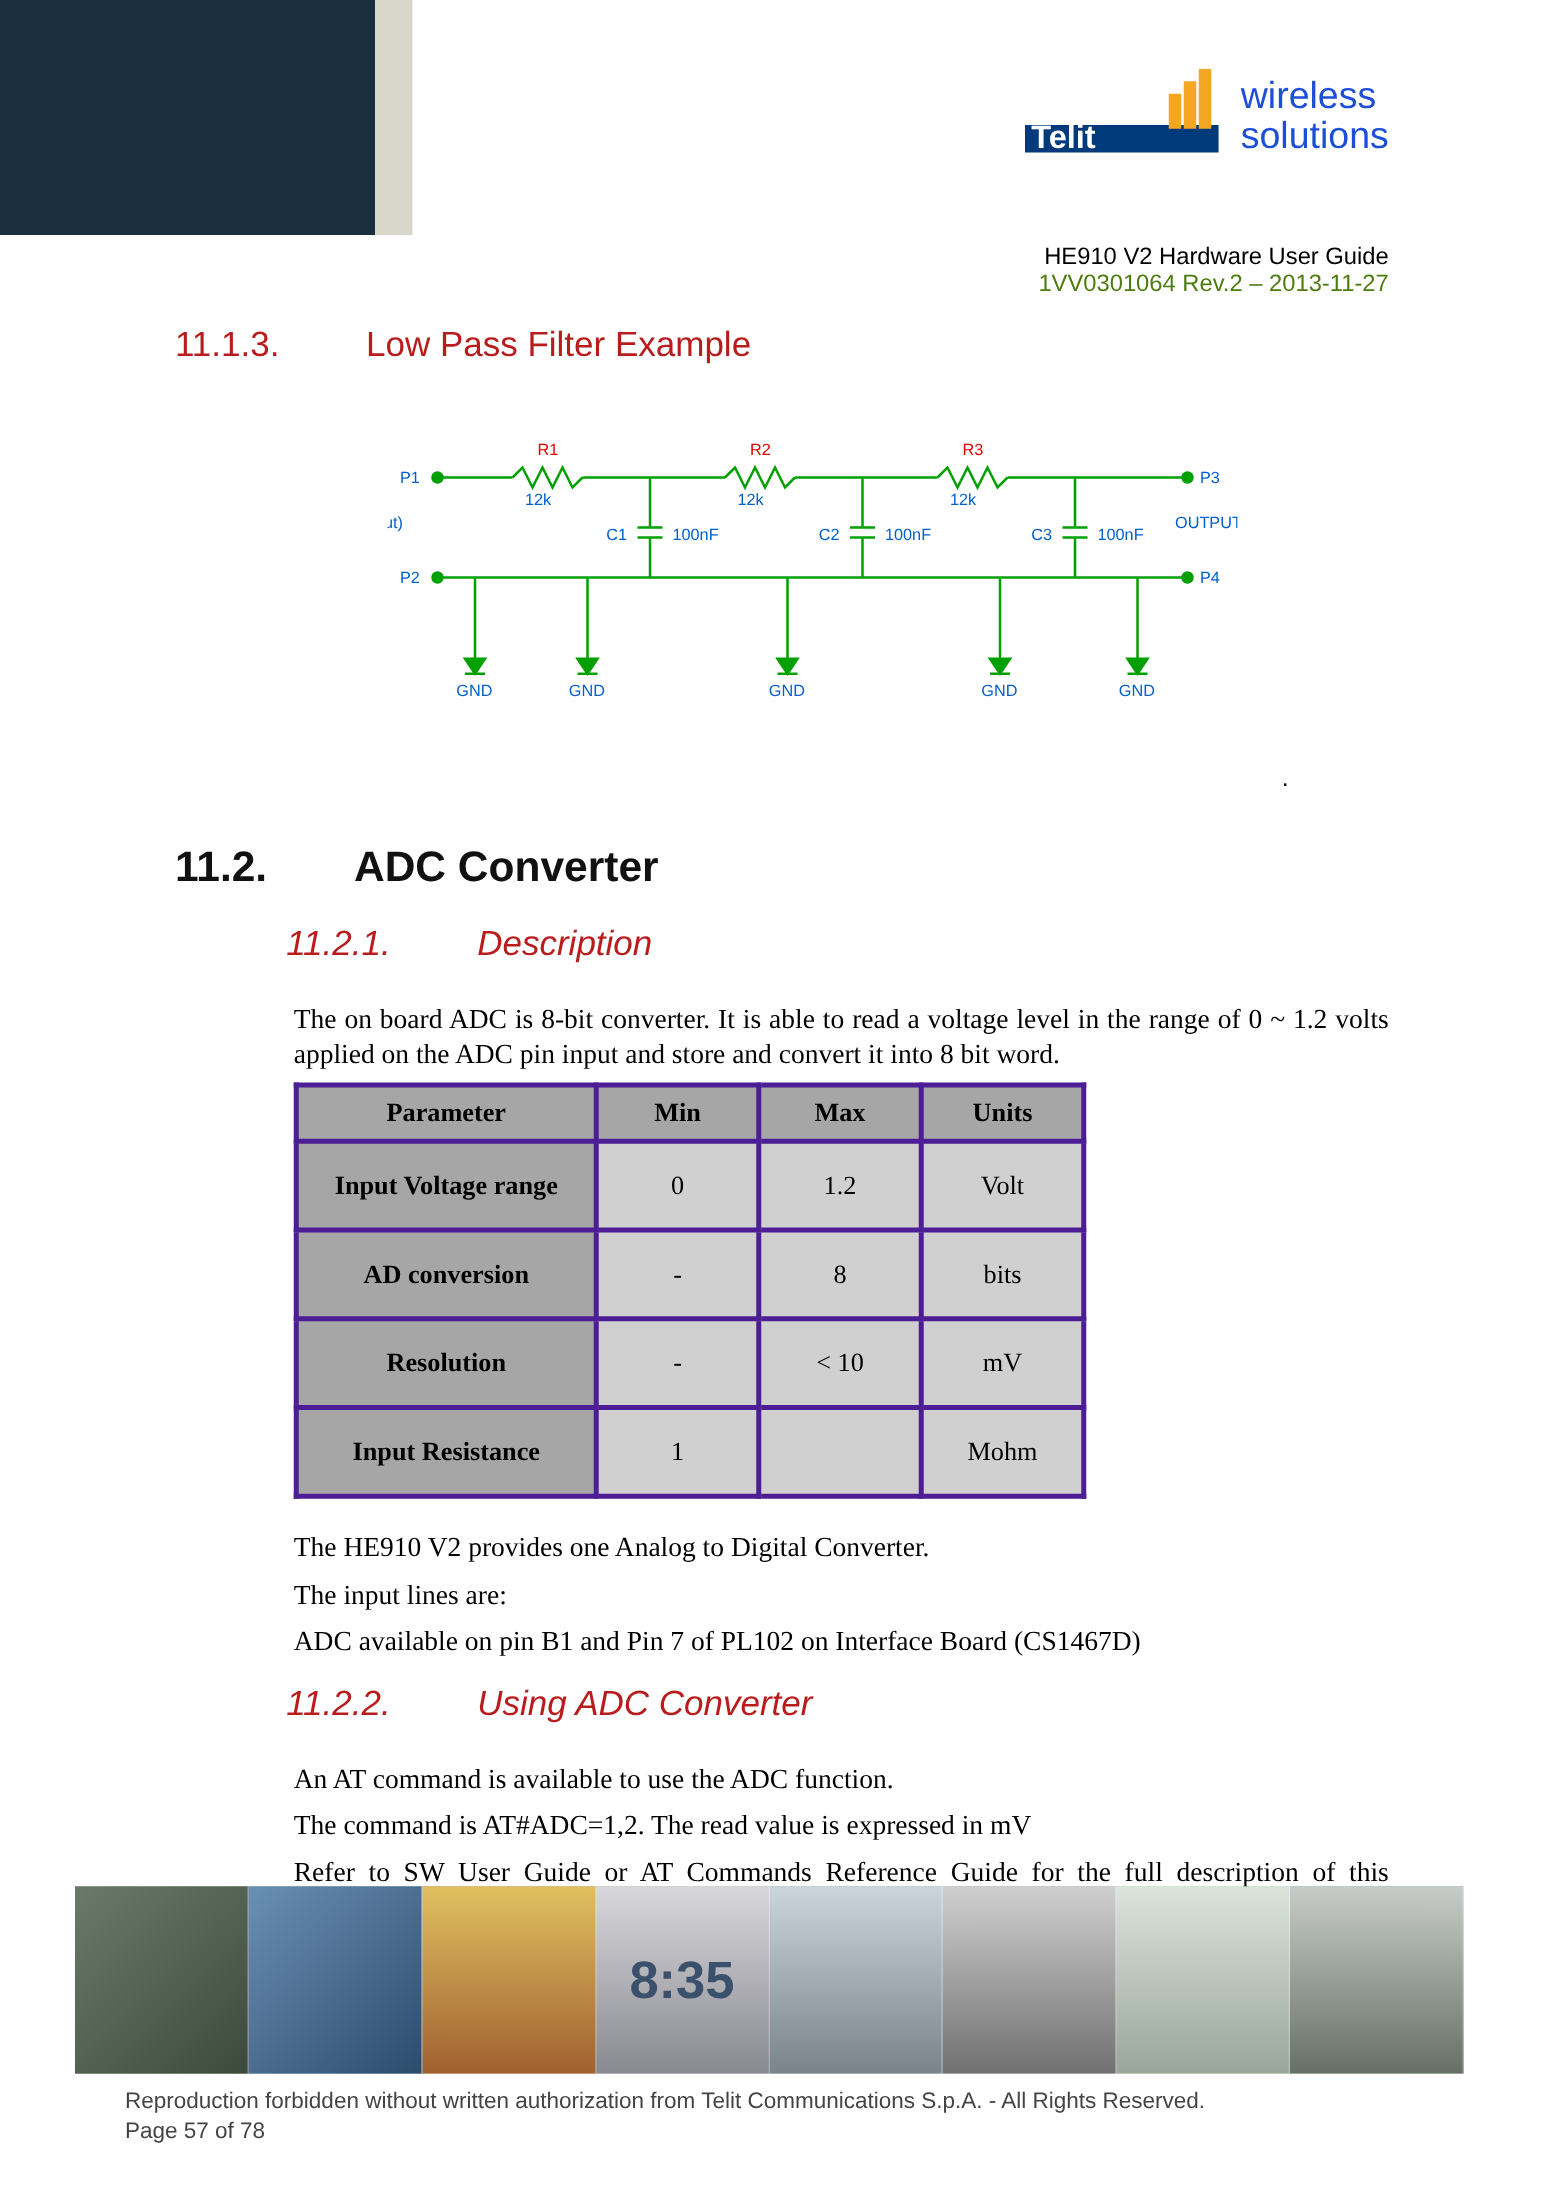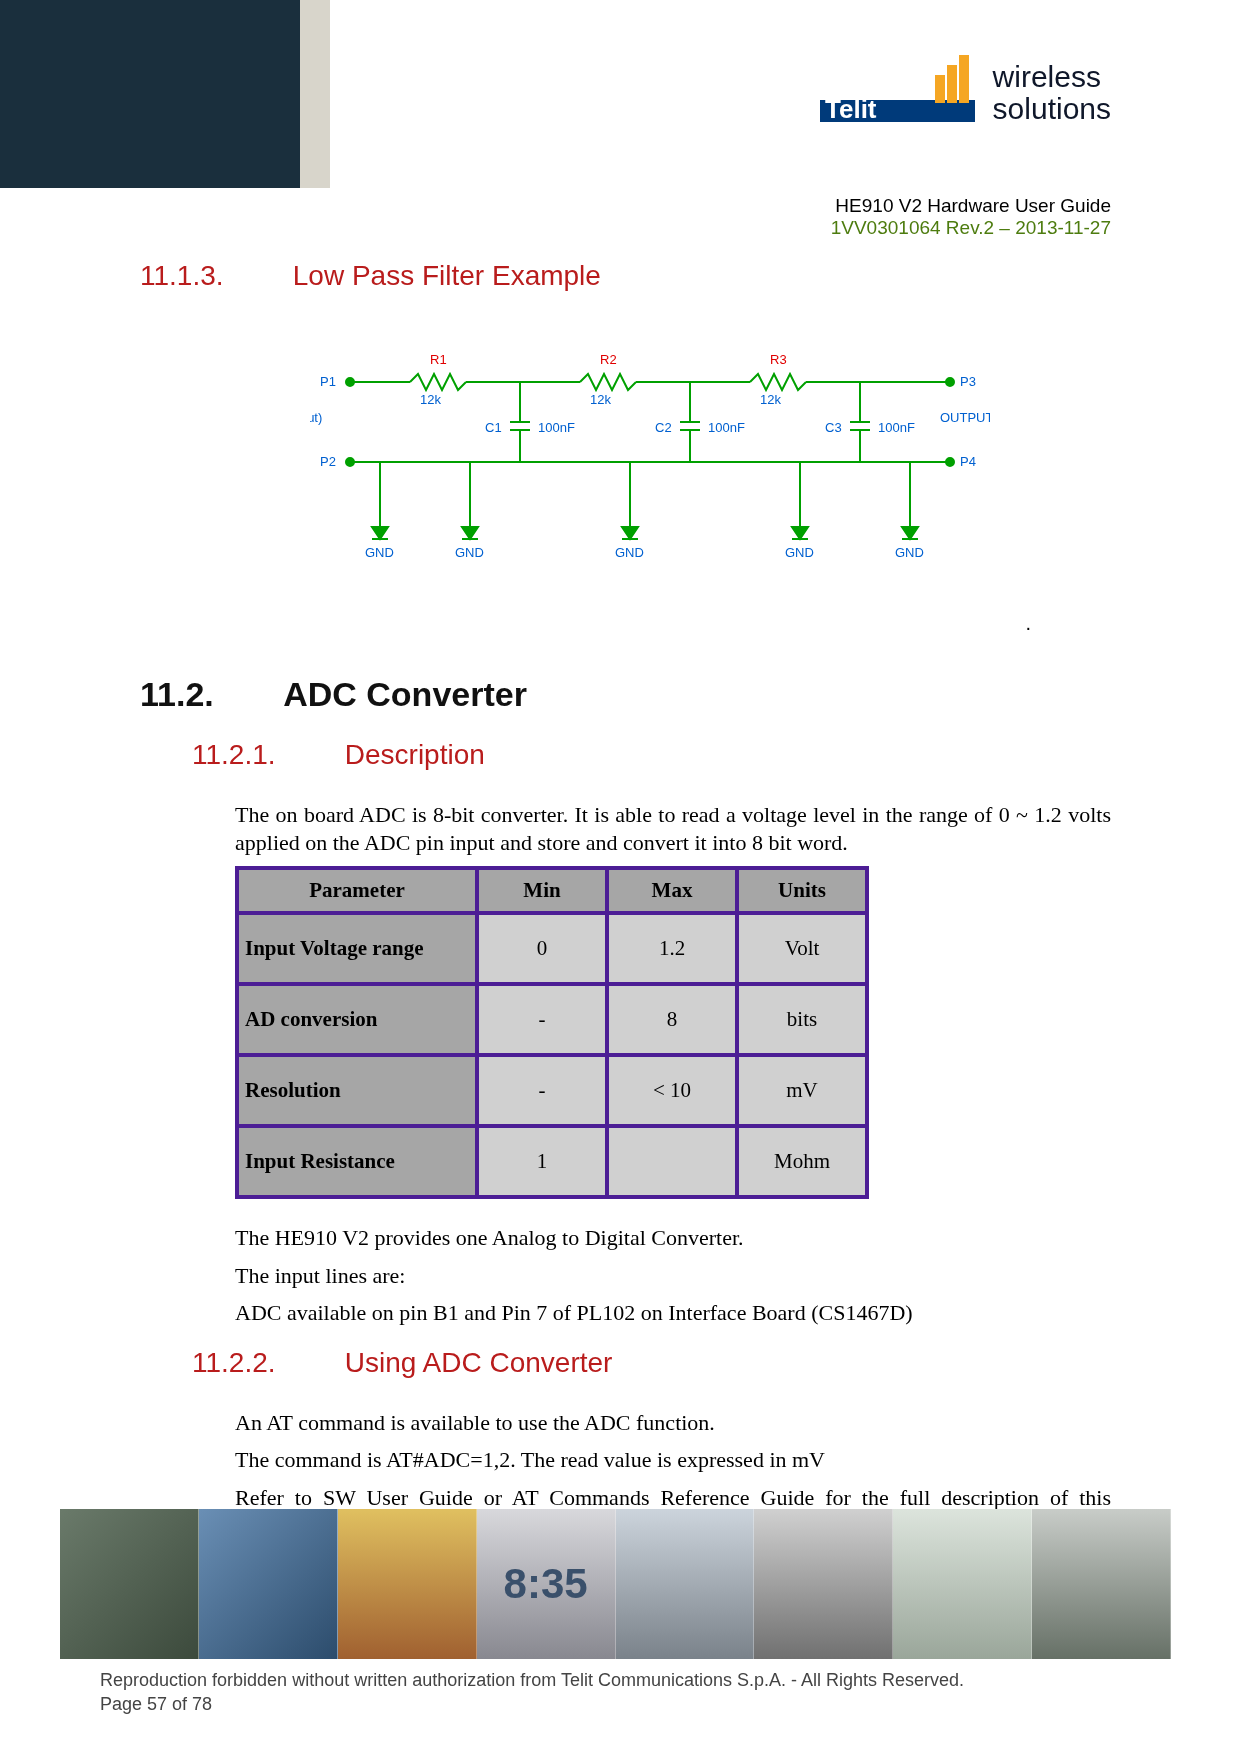--- a/index.html
+++ b/index.html
@@ -39,21 +39,21 @@
       right: 130px;
       display: flex;
       align-items: center;
       gap: 18px;
     }
     .telit-logo {
       width: 155px;
       height: 75px;
     }
     .wireless-text {
-      color: #0f172a;
+      color: #1d4ed8;
       font-size: 30px;
       line-height: 1.05;
     }
     .doc-meta {
       position: absolute;
       top: 195px;
       right: 130px;
       text-align: right;
       font-size: 19px;
       color: #000;
@@ -118,28 +118,28 @@
       font-weight: bold;
       padding: 8px 0;
     }
     table.adc th:first-child { width: 240px; }
     table.adc th:nth-child(2) { width: 130px; }
     table.adc th:nth-child(3) { width: 130px; }
     table.adc th:nth-child(4) { width: 130px; }
     table.adc td.param {
       background: #a6a6a6;
       font-weight: bold;
-      text-align: left;
+      text-align: center;
       padding: 21px 6px;
     }
     table.adc td.val {
       background: #d0d0d0;
       padding: 8px 0;
     }
-    .sub-indent { margin-left: 52px; }
+    .sub-indent { margin-left: 89px; font-style: italic; }
     .footer-strip {
       position: absolute;
       left: 60px;
       right: 70px;
       bottom: 95px;
       height: 150px;
       display: flex;
     }
     .footer-strip > div {
       flex: 1;

